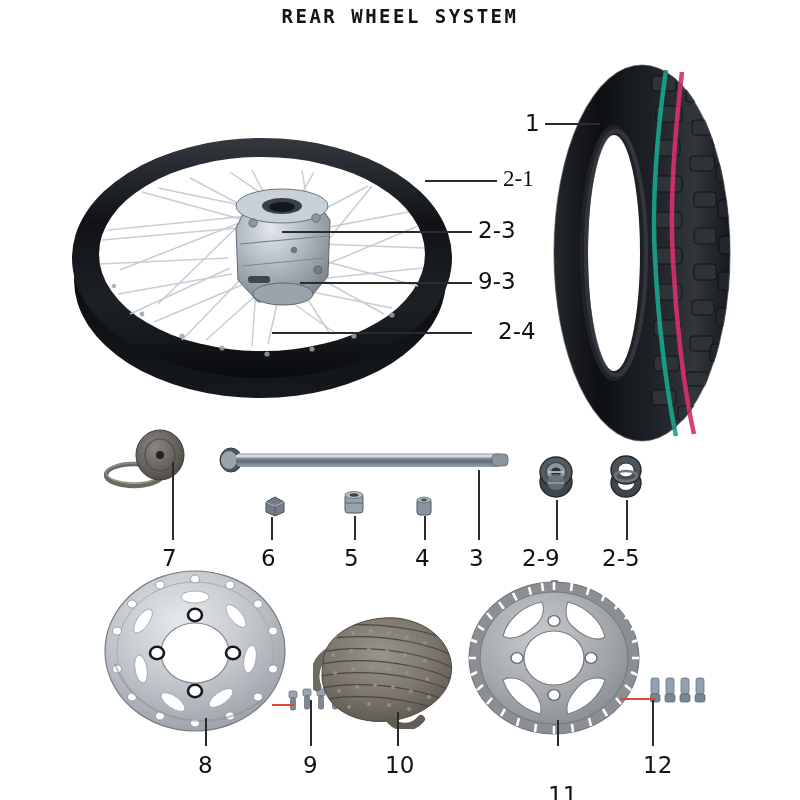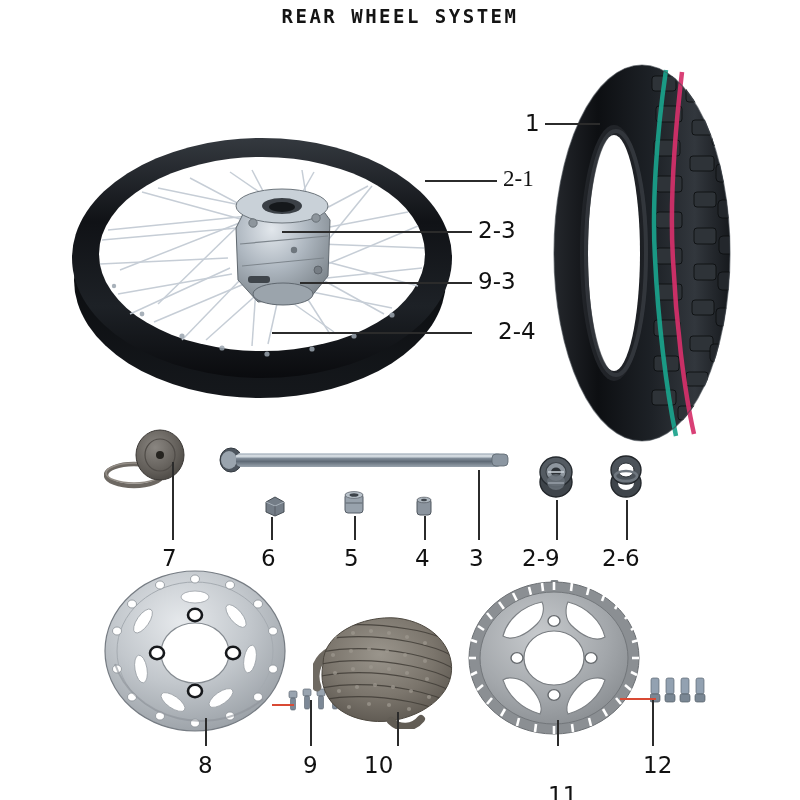--- a/index.html
+++ b/index.html
@@ -602,26 +602,26 @@
       <div class="callout" style="left: 261px; top: 545px;">6</div>
       <div class="leader v" style="left: 354px; top: 516px; height: 24px;"></div>
       <div class="callout" style="left: 344px; top: 545px;">5</div>
       <div class="leader v" style="left: 424px; top: 516px; height: 24px;"></div>
       <div class="callout" style="left: 415px; top: 545px;">4</div>
       <div class="leader v" style="left: 478px; top: 470px; height: 70px;"></div>
       <div class="callout" style="left: 469px; top: 545px;">3</div>
       <div class="leader v" style="left: 556px; top: 500px; height: 40px;"></div>
       <div class="callout" style="left: 522px; top: 545px;">2-9</div>
       <div class="leader v" style="left: 626px; top: 500px; height: 40px;"></div>
-      <div class="callout" style="left: 602px; top: 545px;">2-6</div>
+      <div class="callout" style="left: 602px; top: 545px;">2-5</div>
       <div class="leader v" style="left: 205px; top: 718px; height: 28px;"></div>
       <div class="callout" style="left: 198px; top: 752px;">8</div>
       <div class="leader v" style="left: 310px; top: 700px; height: 46px;"></div>
       <div class="callout" style="left: 303px; top: 752px;">9</div>
       <div class="leader v" style="left: 397px; top: 712px; height: 34px;"></div>
-      <div class="callout" style="left: 364px; top: 752px;">10</div>
+      <div class="callout" style="left: 385px; top: 752px;">10</div>
       <div class="leader v" style="left: 557px; top: 720px; height: 26px;"></div>
       <div class="callout" style="left: 548px; top: 782px;">11</div>
       <div class="leader v" style="left: 652px; top: 700px; height: 46px;"></div>
       <div class="callout" style="left: 643px; top: 752px;">12</div>
     </div>
 
 </div>
 
 </body></html>

